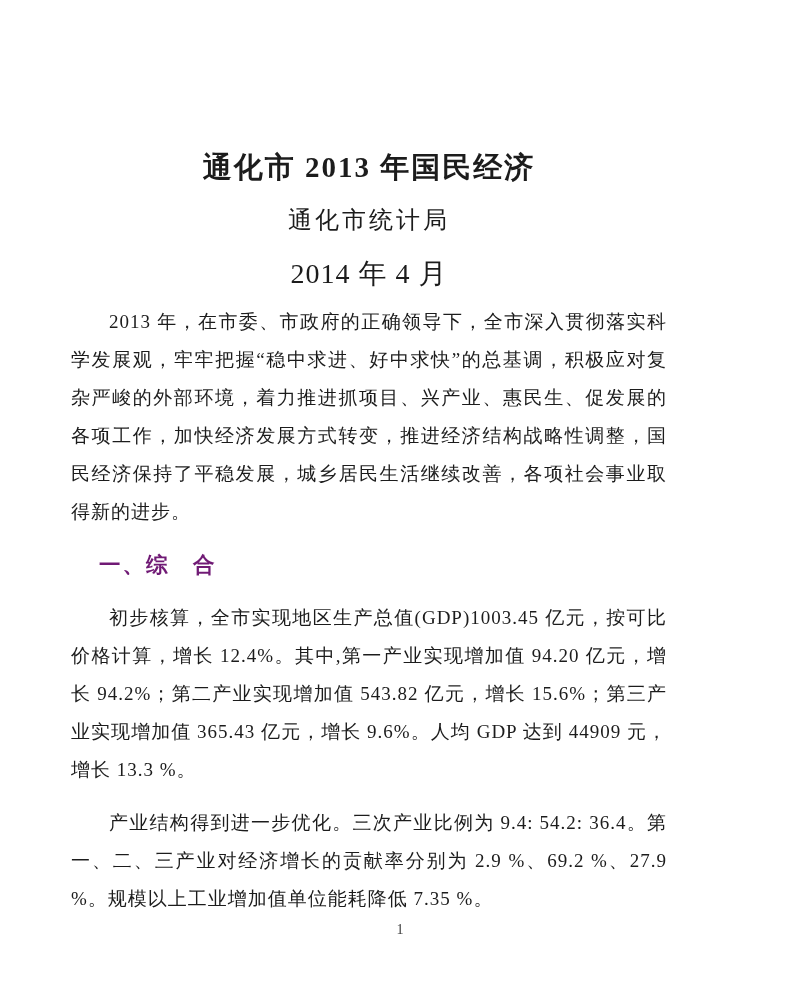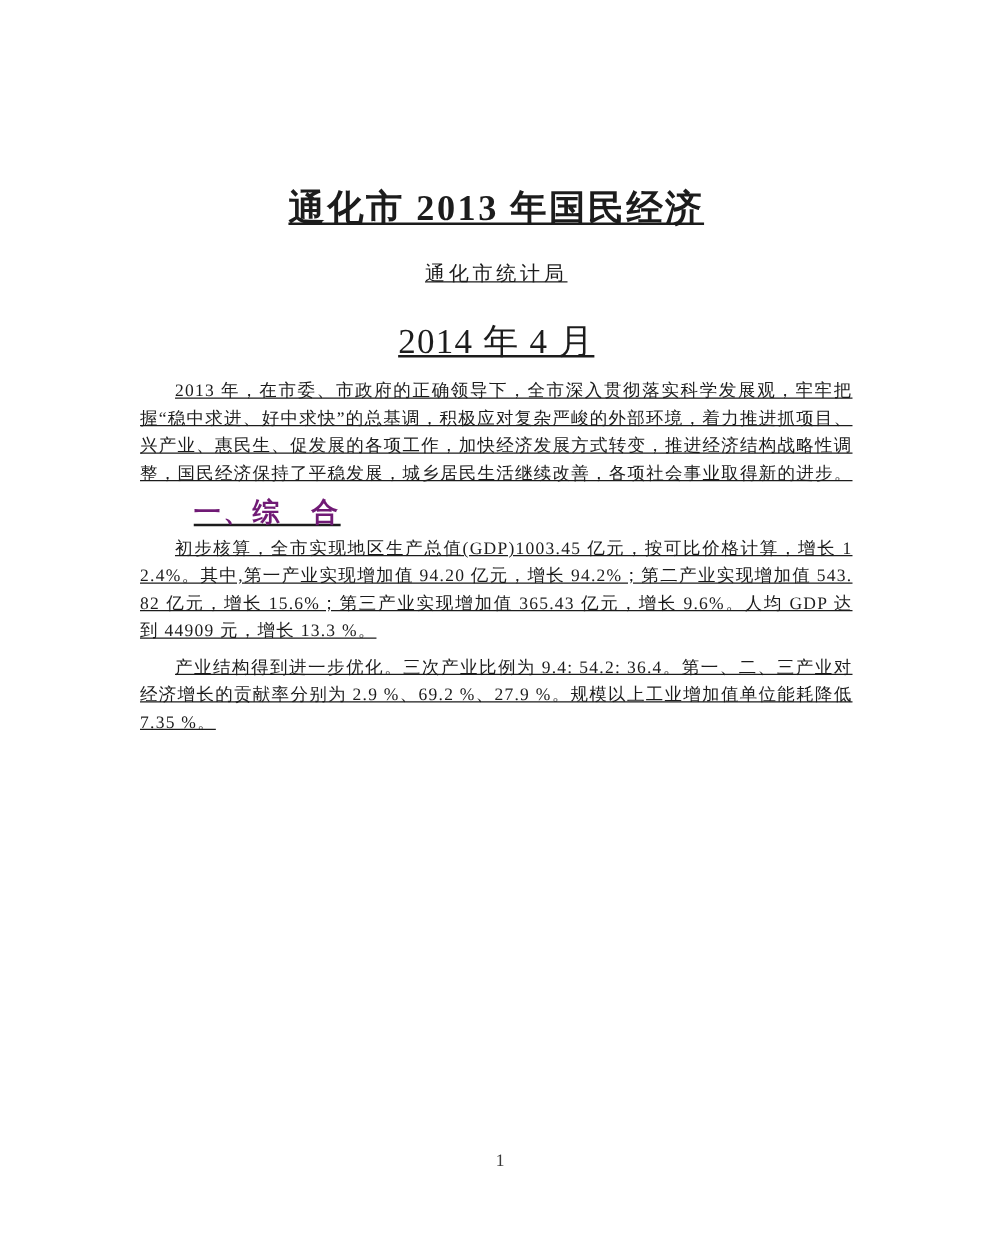--- a/index.html
+++ b/index.html
@@ -6,55 +6,54 @@
     margin: 0;
     padding: 0;
     background: #ffffff;
   }
   .page {
     position: relative;
     width: 800px;
     height: 1000px;
     background: #ffffff;
     box-sizing: border-box;
-    padding: 142px 118px 0 112px;
+    padding: 142px 118px 0 56px;
     color: #1c1c1c;
     font-family: "Liberation Serif", "DejaVu Serif", serif;
     overflow: hidden;
-    text-decoration: underline;
   }
   .doc-title {
     margin: 0;
     text-align: center;
     font-size: 29px;
     font-weight: 700;
     line-height: 50px;
     letter-spacing: 2px;
   }
   .title-line {
     display: block;
   }
   .agency {
     margin-top: 17px;
     text-align: center;
-    font-size: 16px;
+    font-size: 24px;
     line-height: 22px;
     letter-spacing: 3px;
   }
   .pub-date {
     margin-top: 32px;
     text-align: center;
     font-size: 28px;
     line-height: 22px;
     letter-spacing: 1px;
   }
   .body-para {
-    margin: 0;
-    font-size: 14px;
-    line-height: 22px;
+    margin: 15px;
+    font-size: 19px;
+    line-height: 38px;
     letter-spacing: 1px;
     text-align: justify;
     text-indent: 2em;
     word-break: break-all;
   }
   .first-para {
     margin-top: 18px;
   }
   .section-heading {
     margin: 0;

